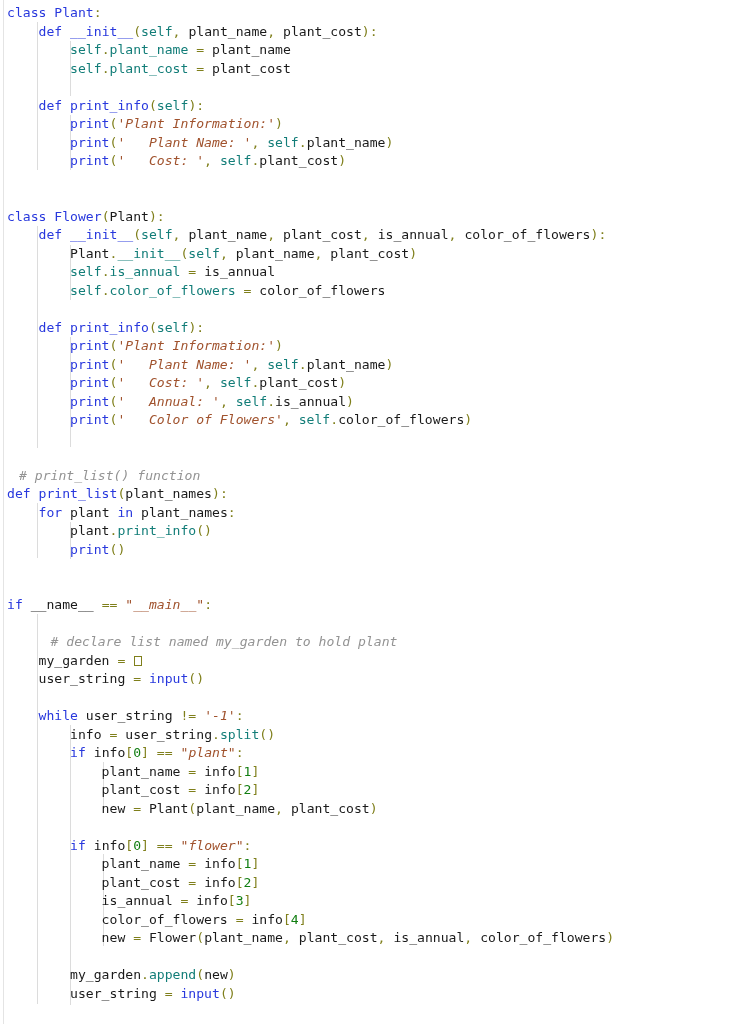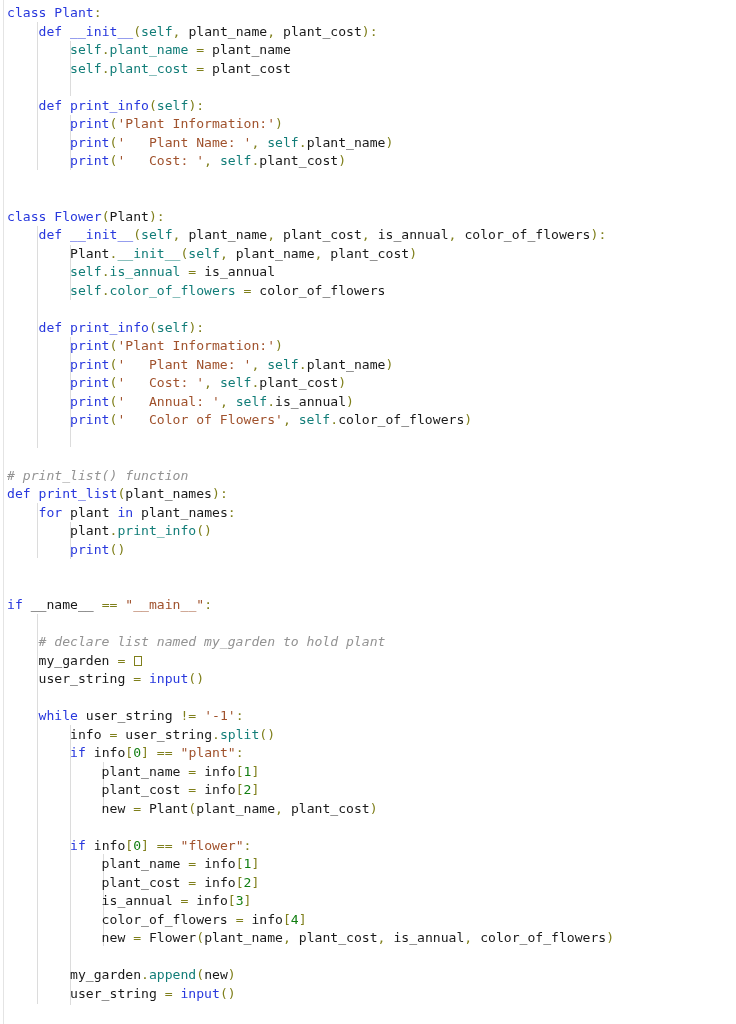--- a/index.html
+++ b/index.html
@@ -57,22 +57,22 @@
   }
 
   .ln { display: block; height: 18.5px; white-space: pre; }
 
   
   .kw   { color: #2838dd; }            
   .bi   { color: #2838dd; }            
   .cls  { color: #2838dd; }            
   .fn   { color: #2838dd; font-weight: normal; }  
   .dun  { color: #2838dd; }            
-  .str  { color: #a0522d; }            
-  .com  { color: #939393; font-style: italic; }   
+  .str  { color: #a0522d; font-style: italic; }            
+  .com  { color: #939393; font-style: italic; margin-left: 12px; }   
   .slf  { color: #127d78; }            
   .meth { color: #127d78; }            
   .op   { color: #7f7f1b; }            
   .num  { color: #117e11; }            
   .pl   { color: #1a1a1a; }            
 
   
   .emptybox {
     display: inline-block;
     width: 8px;

